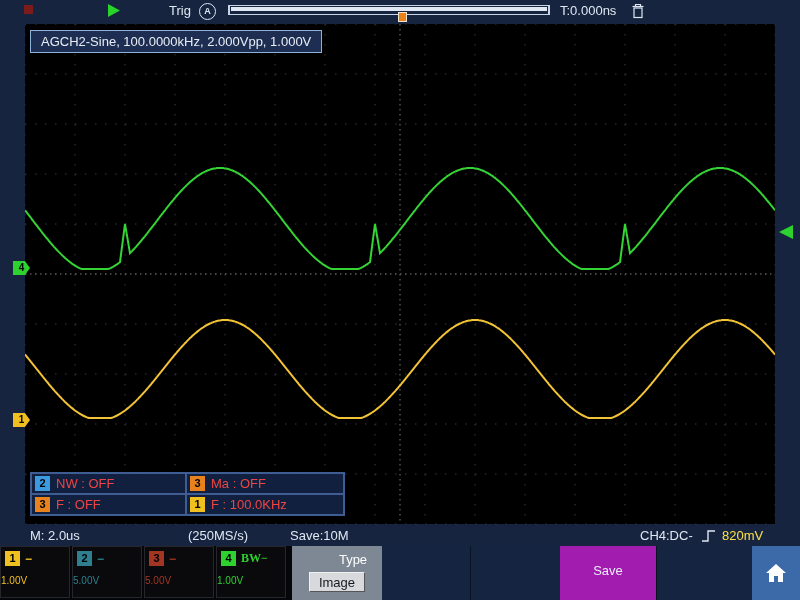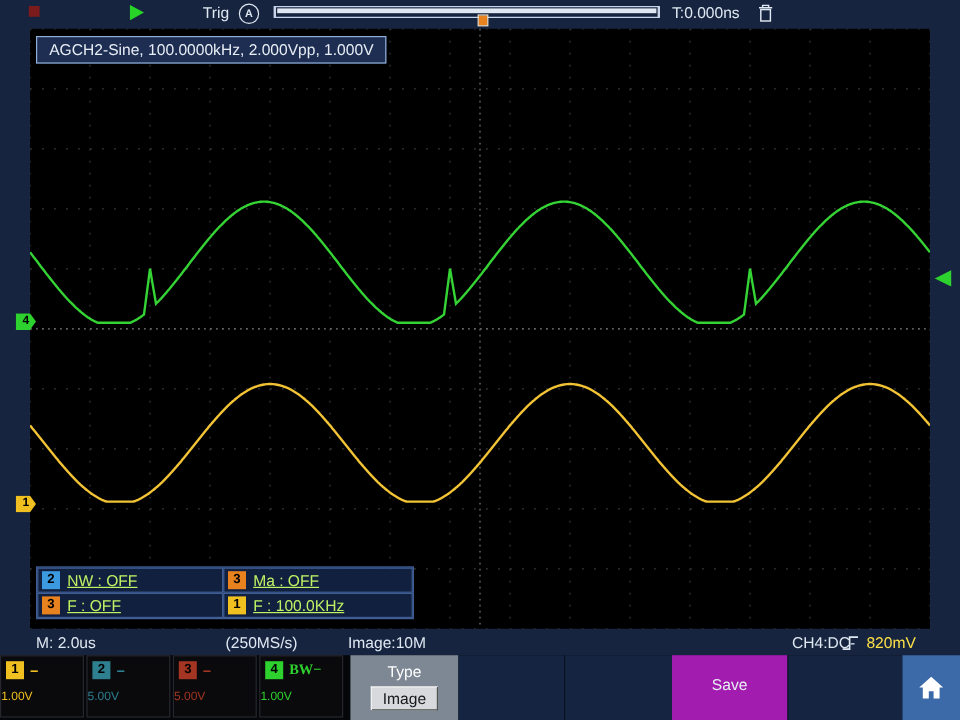--- a/index.html
+++ b/index.html
@@ -24,50 +24,50 @@
 
   
   .graticule{position:absolute;left:25px;top:24px;width:750px;height:500px;background:#000;}
   #scope-svg{position:absolute;left:0;top:0;}
   .badge{position:absolute;left:5px;top:6px;padding:3px 10px;background:#1e2d52;
          border:1px solid #8fb0d8;color:#e8eef5;font-size:13px;white-space:nowrap;}
   .overlay{position:absolute;left:5px;bottom:8px;display:grid;grid-template-columns:155px 158px;
            background:rgba(20,35,70,0.9);border:1px solid #3f5d92;}
   .ovcell{display:flex;align-items:center;gap:6px;height:19px;border:1px solid #3f5d92;padding-left:3px;}
   .ovnum{width:15px;height:15px;line-height:15px;text-align:center;font-size:11px;font-weight:bold;color:#000;}
-  .ovlabel{font-size:13px;color:#bef264;text-decoration:underline;}
+  .ovlabel{font-size:13px;color:#ef4444;}
 
   
   .tag{position:absolute;width:17px;height:14px;font-size:10px;font-weight:bold;color:#000;
        text-align:center;line-height:14px;clip-path:polygon(0 0,70% 0,100% 50%,70% 100%,0 100%);}
   .tag-green{left:13px;top:261px;background:#2ed22e;}
   .tag-yellow{left:13px;top:413px;background:#f0c020;}
   .arrow-left{position:absolute;left:779px;top:225px;width:14px;height:14px;background:#2ed22e;
               clip-path:polygon(100% 0,100% 100%,0 50%);}
 
   
   .statusbar{position:absolute;left:0;top:526px;width:788px;height:20px;font-size:13px;color:#dfe8f2;}
   .statusbar span{position:absolute;top:2px;}
   .st-timebase{left:30px;}
   .st-rate{left:188px;}
   .st-depth{left:290px;}
-  .st-trig{left:660px;}
+  .st-trig{left:640px;}
   .st-edge{position:absolute;left:702px;top:3px;}
   .st-level{left:722px;color:#fde047;}
 
   
   .menu{position:absolute;left:0;top:546px;width:800px;height:54px;background:#04060a;}
   .channels{position:absolute;left:0;top:0;height:54px;display:flex;gap:2px;}
   .chbox{position:relative;width:70px;height:52px;background:#0a0a0d;border:1px solid #26262d;box-sizing:border-box;}
   .chrow{position:absolute;left:4px;top:4px;display:flex;align-items:center;gap:5px;}
   .chbadge{width:15px;height:15px;line-height:15px;text-align:center;font-size:11px;font-weight:bold;color:#000;}
   .chcoup{font-size:12px;font-weight:bold;}
   .chscale{position:absolute;left:0;top:28px;font-size:10px;}
   .typepanel{position:absolute;left:292px;top:0;width:90px;height:54px;background:#7e8794;}
-  .typelabel{position:absolute;left:0;top:6px;width:100%;text-align:center;font-size:13px;color:#fff;}
+  .typelabel{position:absolute;left:16px;top:6px;width:100%;text-align:center;font-size:13px;color:#fff;}
   .typevalue{position:absolute;left:17px;top:26px;width:56px;height:20px;background:#d7d9dc;color:#15181d;
              font-size:13px;text-align:center;line-height:20px;border-top:1px solid #f0f0f0;
              border-left:1px solid #f0f0f0;border-bottom:1px solid #555;border-right:1px solid #555;box-sizing:border-box;}
   .navy{position:absolute;left:382px;top:0;width:370px;height:54px;background:#152440;}
   .mdiv{position:absolute;top:0;width:1px;height:54px;background:#0a1322;}
   .save-btn{position:absolute;left:560px;top:0;width:96px;height:54px;background:#a21caf;
             color:#e8eef5;font-size:13px;text-align:center;line-height:50px;}
   .home-btn{position:absolute;left:752px;top:0;width:48px;height:54px;background:#3c69a8;
             display:flex;align-items:center;justify-content:center;}
 </style>
@@ -153,21 +153,21 @@
     <span>4</span>
   </div>
   <div class="tag tag-yellow">
     <span>1</span>
   </div>
   <div class="arrow-left"></div>
 
   <div class="statusbar">
     <span class="st-timebase">M: 2.0us</span>
     <span class="st-rate">(250MS/s)</span>
-    <span class="st-depth">Image:10M</span>
+    <span class="st-depth">Save:10M</span>
     <span class="st-trig">CH4:DC-</span>
     <svg class="st-edge" width="14" height="14" viewBox="0 0 14 14">
       <polyline points="0,12 6,12 6,2 13,2" fill="none" stroke="#dfe8f2" stroke-width="1.4"></polyline>
     </svg>
     <span class="st-level">820mV</span>
   </div>
 
   <div class="menu">
     <div class="channels" id="channels">
         <div class="chbox">

